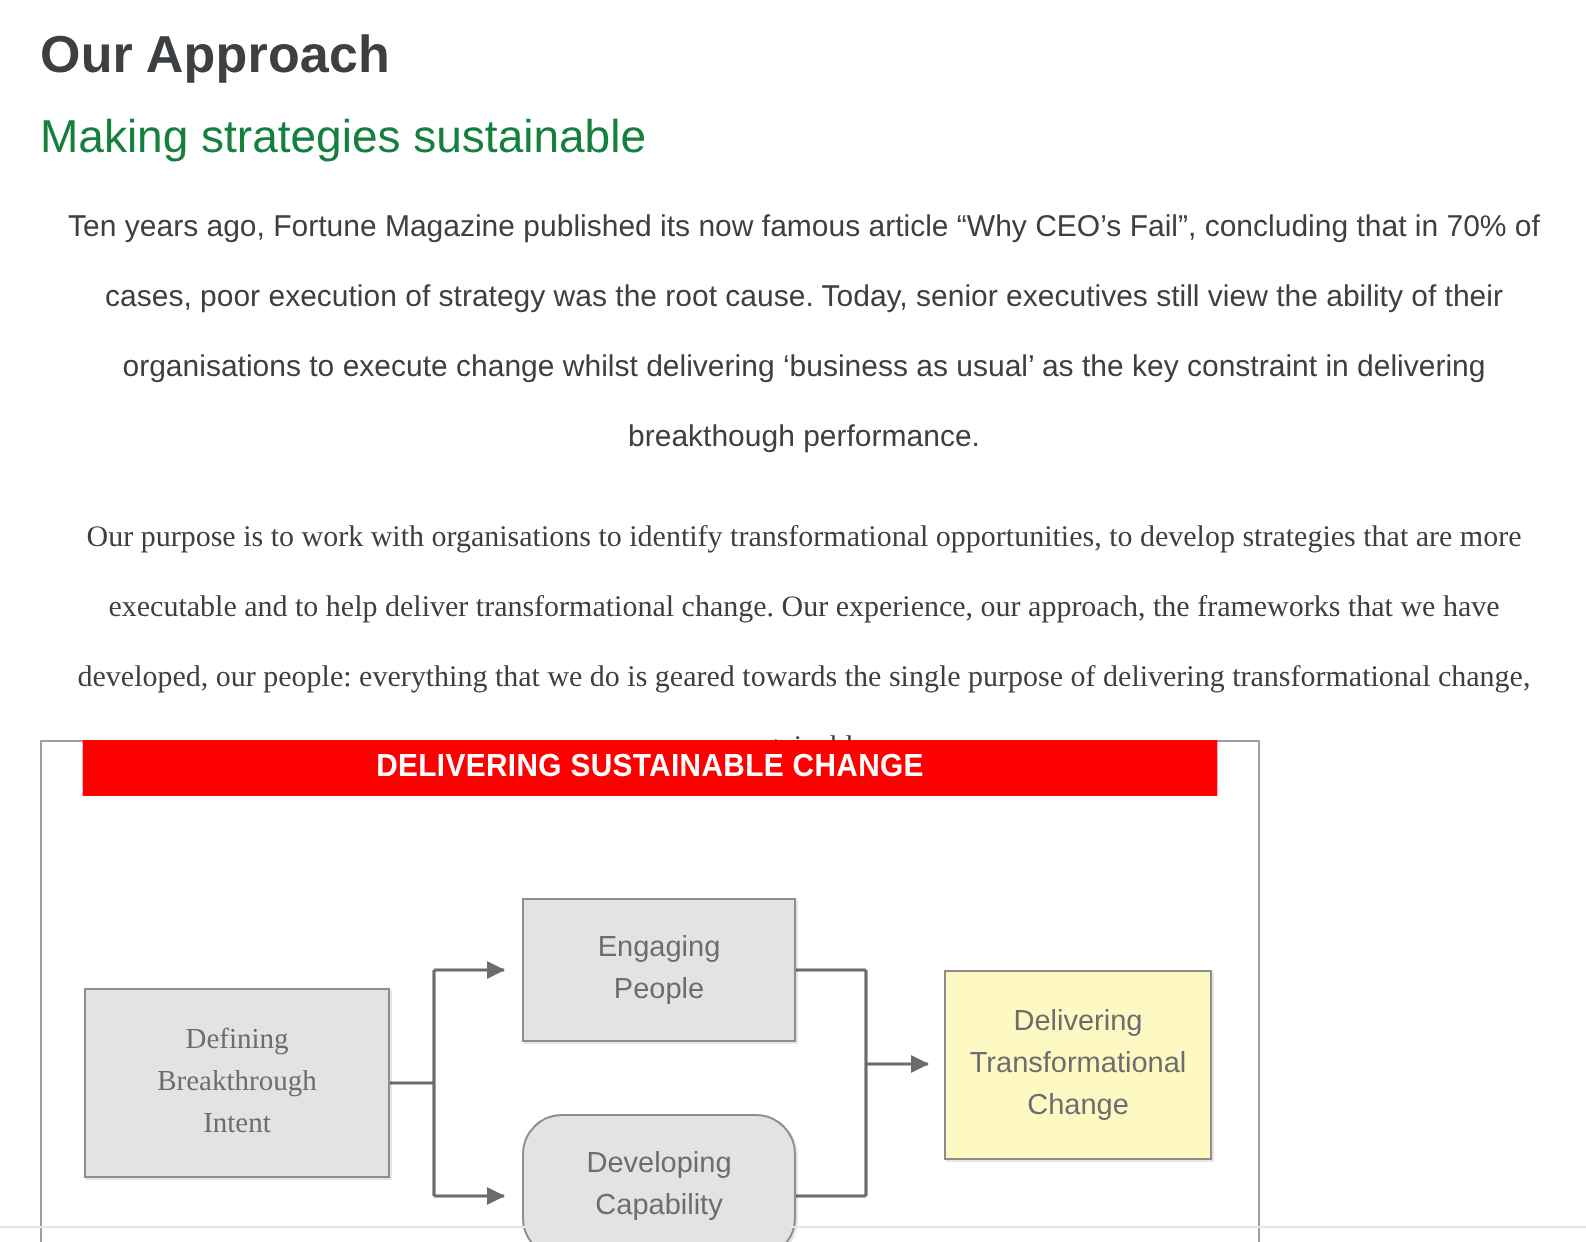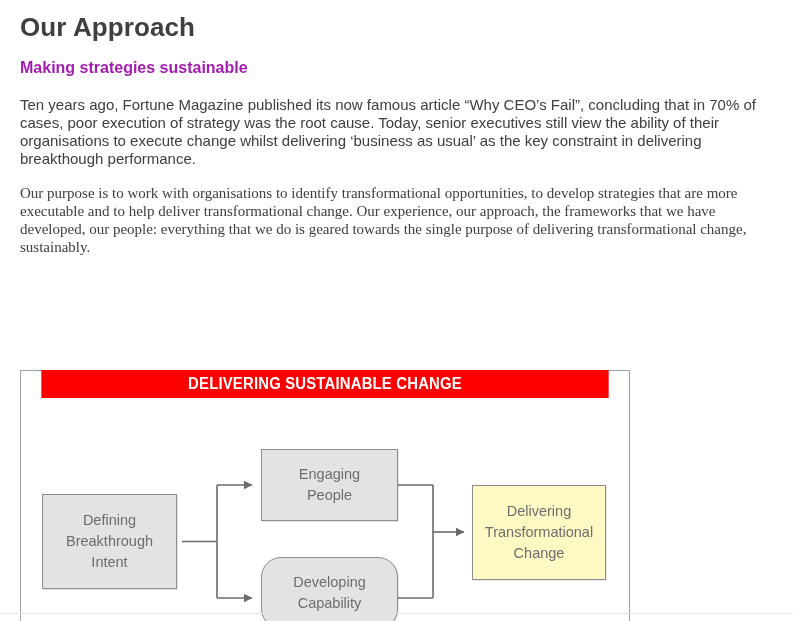--- a/index.html
+++ b/index.html
@@ -33,34 +33,34 @@
   .page-title {
     font-size: 26px;
     line-height: 34px;
     font-weight: 700;
     color: #3c4043;
     margin: 0 0 10px 0;
     letter-spacing: 0.1px;
   }
 
   .page-subtitle {
-    font-size: 16px;
+    font-size: 23px;
     line-height: 28px;
-    font-weight: 700;
-    color: #a21caf;
+    font-weight: 400;
+    color: #15803d;
     margin: 0 0 14px 0;
   }
 
   .body-para {
     font-size: 15px;
-    line-height: 18px;
+    line-height: 35px;
     color: #3c4043;
-    margin: 0 0 16px 0;
+    margin: 0 0 16px 11px;
     max-width: 750px;
-    text-align: left;
+    text-align: center;
   }
   .body-para:last-of-type { margin-bottom: 0; font-family: Liberation Serif, serif; }
 
   
   .diagram {
     position: absolute;
     left: 20px;
     top: 338px;
     width: 608px;
     height: 260px;
@@ -111,21 +111,21 @@
     align-items: center;
     justify-content: center;
     text-align: center;
     color: #6d6d6d;
     font-size: 14.5px;
     line-height: 21px;
     box-sizing: border-box;
   }
   .node span { display: block; padding: 0 6px; }
 
-  #node-intent     { left: 21px;  top: 95px;  width: 135px; height: 95px; }
+  #node-intent     { left: 21px;  top: 95px;  width: 153px; height: 95px; font-family: Liberation Serif, serif; }
   #node-engaging   { left: 240px; top: 50px;  width: 137px; height: 72px; }
   #node-capability { left: 240px; top: 158px; width: 137px; height: 72px; border-radius: 20px; }
   #node-delivering { left: 451px; top: 86px;  width: 134px; height: 95px; }
 
   .connectors {
     position: absolute;
     left: 0; top: 0;
     width: 608px;
     height: 231px;
     pointer-events: none;

